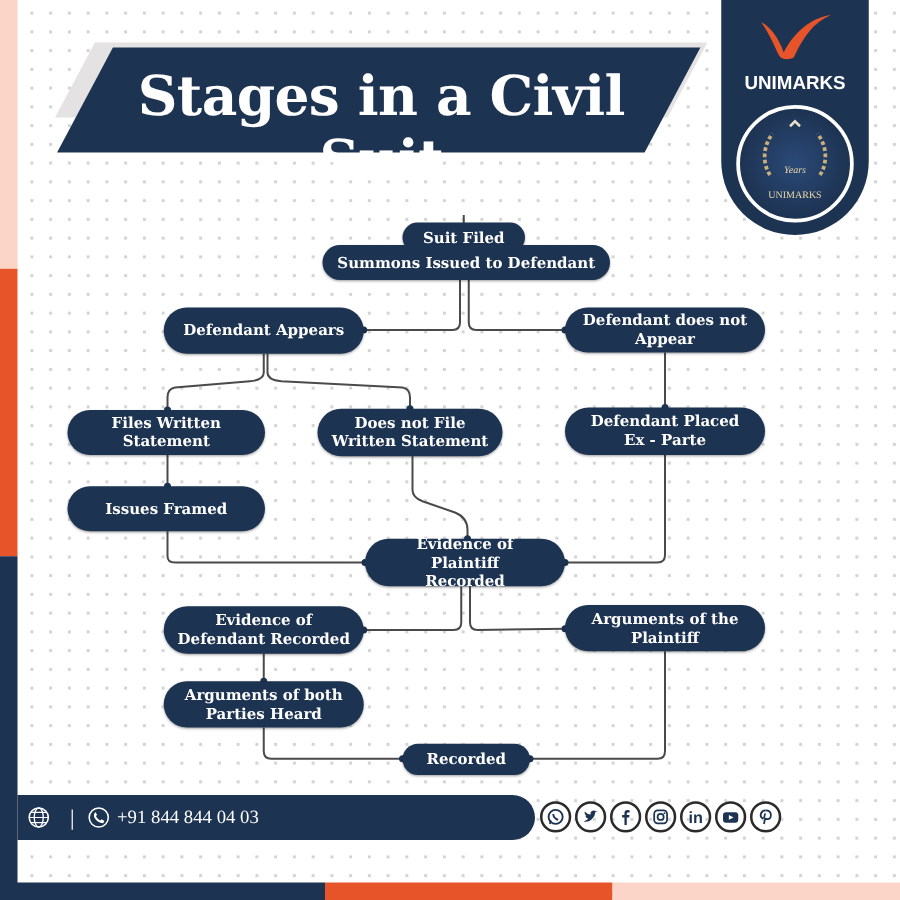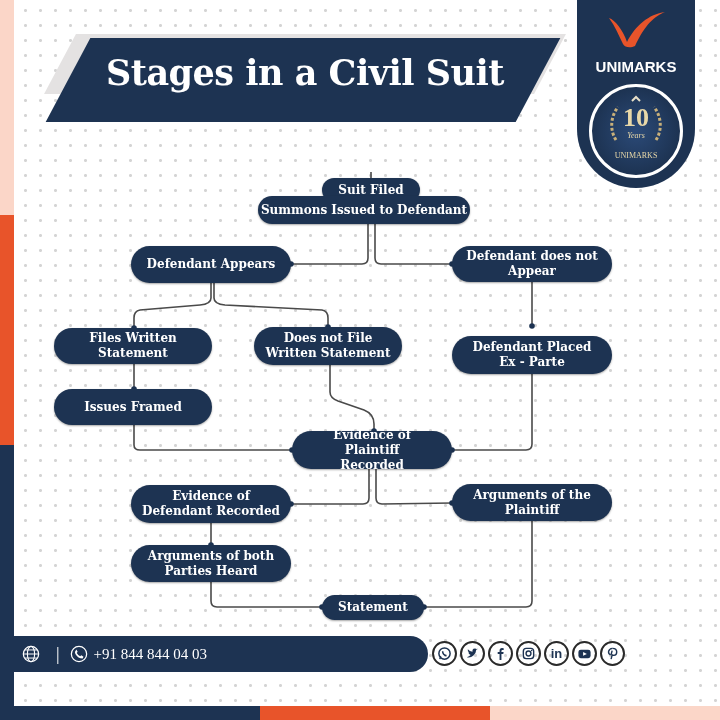--- a/index.html
+++ b/index.html
@@ -1,21 +1,21 @@
 <!DOCTYPE html>
 <html><head>
 <meta charset="utf-8">
 <style>
   html, body { margin:0; padding:0; }
   body { width:720px; height:720px; position:relative; overflow:hidden; background:#ffffff; font-family:"DejaVu Serif", serif; }
   .dots { position:absolute; inset:0; background-image: radial-gradient(circle, #d4d4d4 1.3px, transparent 1.6px); background-size:15px 15px; background-position:3px 3px; }
   .stripe { position:absolute; }
   .title-back { position:absolute; left:60px; top:34px; width:490px; height:60px; background:#e4e2e2; transform:skewX(-28deg); }
   .title-band { position:absolute; left:68px; top:38px; width:470px; height:84px; background:#1d3352; transform:skewX(-28deg); }
-  .title-text { position:absolute; left:60px; top:52px; width:490px; text-align:center; color:#fff; font-family:"DejaVu Serif", serif; font-weight:bold; font-size:35px; letter-spacing:-0.5px; }
+  .title-text { position:absolute; left:60px; top:52px; width:490px; text-align:center; color:#fff; font-family:"DejaVu Serif", serif; font-weight:bold; font-size:44px; letter-spacing:-0.5px; }
   .logo { position:absolute; left:577px; top:0; width:118px; height:188px; background:#1d3352; border-radius:0 0 60px 60px; }
   .logo-mark { position:absolute; left:28px; top:6px; width:64px; height:44px; }
   .logo-name { position:absolute; left:0; top:58px; width:118px; text-align:center; color:#fff; font-family:"Liberation Sans", sans-serif; font-weight:bold; font-size:15px; }
   .badge { position:absolute; left:12px; top:84px; width:88px; height:88px; border:3px solid #fff; border-radius:50%; background:radial-gradient(circle, #2b4a78 0%, #1d3352 70%); }
   .badge-num { position:absolute; left:0; top:16px; width:88px; text-align:center; color:#e8d8a8; font-family:"Liberation Serif", serif; font-weight:bold; font-size:26px; }
   .badge-years { position:absolute; left:0; top:44px; width:88px; text-align:center; color:#e8d8a8; font-style:italic; font-size:8px; font-family:"Liberation Serif", serif; }
   .badge-name { position:absolute; left:0; top:64px; width:88px; text-align:center; color:#e8d8a8; font-size:8px; font-family:"Liberation Serif", serif; }
   .wreath { position:absolute; left:14px; top:8px; width:60px; height:60px; }
   svg.lines { position:absolute; left:0; top:0; }
   .node { position:absolute; background:#1d3352; color:#fff; border-radius:20px; display:flex; align-items:center; justify-content:center; text-align:center; font-family:"DejaVu Serif", serif; font-weight:bold; font-size:12px; line-height:15px; box-shadow:0 1px 2px rgba(0,0,0,0.35); }
@@ -47,21 +47,20 @@
   <svg class="logo-mark" viewBox="0 0 64 44">
     <path d="M4 12 C10 14 18 24 22 36 C30 20 44 8 60 6 C50 10 40 18 30 40 C26 42 20 42 18 38 C14 30 10 20 4 12 Z" fill="#e8542a"></path>
   </svg>
   <div class="logo-name">UNIMARKS</div>
   <div class="badge">
     <svg class="wreath" viewBox="0 0 60 60">
       <path d="M10 45 C4 36 4 22 12 12" stroke="#c9b07a" stroke-width="3" fill="none" stroke-dasharray="3 2"></path>
       <path d="M50 45 C56 36 56 22 48 12" stroke="#c9b07a" stroke-width="3" fill="none" stroke-dasharray="3 2"></path>
       <path d="M26 6 L30 2 L34 6" stroke="#e8e0c8" stroke-width="2" fill="none"></path>
     </svg>
-    <div class="badge-num">10</div>
     <div class="badge-years">Years</div>
     <div class="badge-name">UNIMARKS</div>
   </div>
 </div>
 
 <svg class="lines" width="720" height="720">
   <g stroke="#4a4a4a" stroke-width="1.6" fill="none">
 
     <path d="M371 172 L371 196"></path>
 
@@ -103,32 +102,32 @@
     <circle cx="452" cy="450" r="2.8"></circle>
     <circle cx="291" cy="504" r="2.8"></circle>
     <circle cx="452" cy="503" r="2.8"></circle>
     <circle cx="211" cy="545" r="2.8"></circle>
     <circle cx="322" cy="607" r="2.8"></circle>
     <circle cx="424" cy="607" r="2.8"></circle>
   </g>
 </svg>
 
 <div class="node" style="left:322px;top:148px;width:98px;height:24px;border-radius:12px;margin-top:30px;">Suit Filed</div>
-<div class="node" style="left:258px;top:196px;width:212px;height:28px;border-radius:14px;">Summons Issued to Defendant</div>
+<div class="node" style="left:258px;top:196px;width:230px;height:28px;border-radius:14px;">Summons Issued to Defendant</div>
 <div class="node" style="left:131px;top:246px;width:160px;height:37px;">Defendant Appears</div>
 <div class="node" style="left:452px;top:246px;width:160px;height:36px;padding:0 14px;box-sizing:border-box;">Defendant does not Appear</div>
 <div class="node" style="left:54px;top:328px;width:158px;height:36px;padding:0 30px;box-sizing:border-box;">Files Written Statement</div>
 <div class="node" style="left:254px;top:327px;width:148px;height:38px;padding:0 10px;box-sizing:border-box;">Does not File Written Statement</div>
-<div class="node" style="left:452px;top:336px;width:160px;height:38px;padding:0 14px;box-sizing:border-box;">Defendant Placed Ex - Parte</div>
+<div class="node" style="left:452px;top:326px;width:160px;height:38px;padding:0 14px;box-sizing:border-box;">Defendant Placed Ex - Parte</div>
 <div class="node" style="left:54px;top:389px;width:158px;height:36px;">Issues Framed</div>
 <div class="node" style="left:292px;top:431px;width:160px;height:38px;padding:0 20px;box-sizing:border-box;">Evidence of Plaintiff Recorded</div>
 <div class="node" style="left:131px;top:485px;width:160px;height:38px;padding:2px 10px;box-sizing:border-box;">Evidence of Defendant Recorded</div>
 <div class="node" style="left:452px;top:484px;width:160px;height:37px;padding:0 14px;box-sizing:border-box;">Arguments of the Plaintiff</div>
 <div class="node" style="left:131px;top:545px;width:160px;height:37px;padding:0 10px;box-sizing:border-box;">Arguments of both Parties Heard</div>
-<div class="node" style="left:322px;top:595px;width:102px;height:25px;border-radius:13px;">Statement</div>
+<div class="node" style="left:322px;top:595px;width:102px;height:25px;border-radius:13px;">Recorded</div>
 
 <div class="footer">
   <svg class="ico" viewBox="0 0 20 20">
     <circle cx="10" cy="10" r="8.5" stroke="#fff" stroke-width="1.4" fill="none"></circle>
     <ellipse cx="10" cy="10" rx="4" ry="8.5" stroke="#fff" stroke-width="1.2" fill="none"></ellipse>
     <path d="M1.5 10 H18.5 M3 5.5 H17 M3 14.5 H17" stroke="#fff" stroke-width="1.1"></path>
   </svg>
   <span class="sep">|</span>
   <svg class="ico" viewBox="0 0 20 20" style="margin-left:0;">
     <circle cx="10" cy="10" r="8.5" stroke="#fff" stroke-width="1.4" fill="none"></circle>

